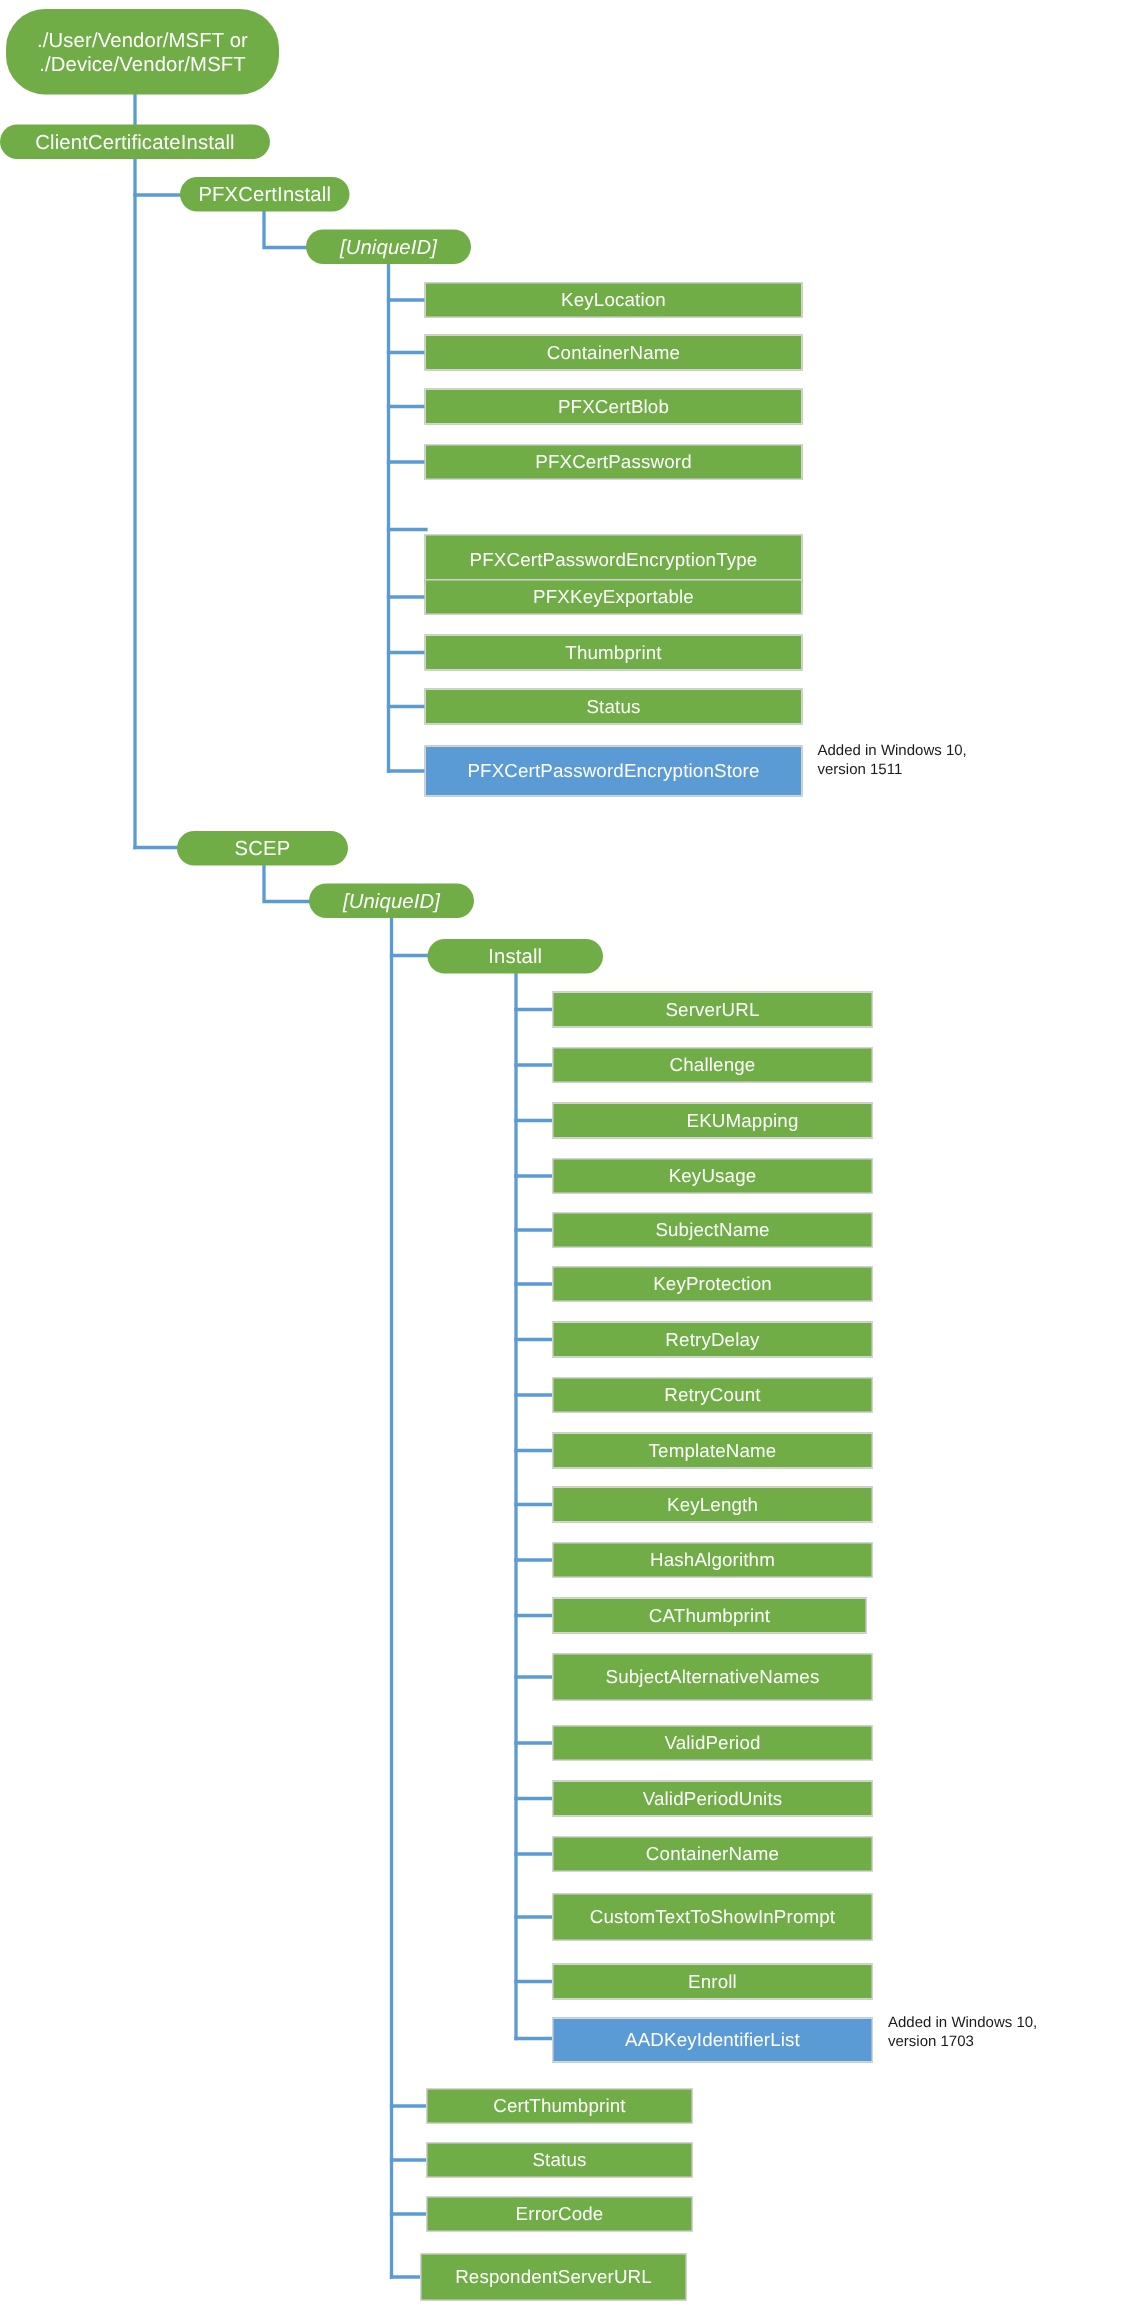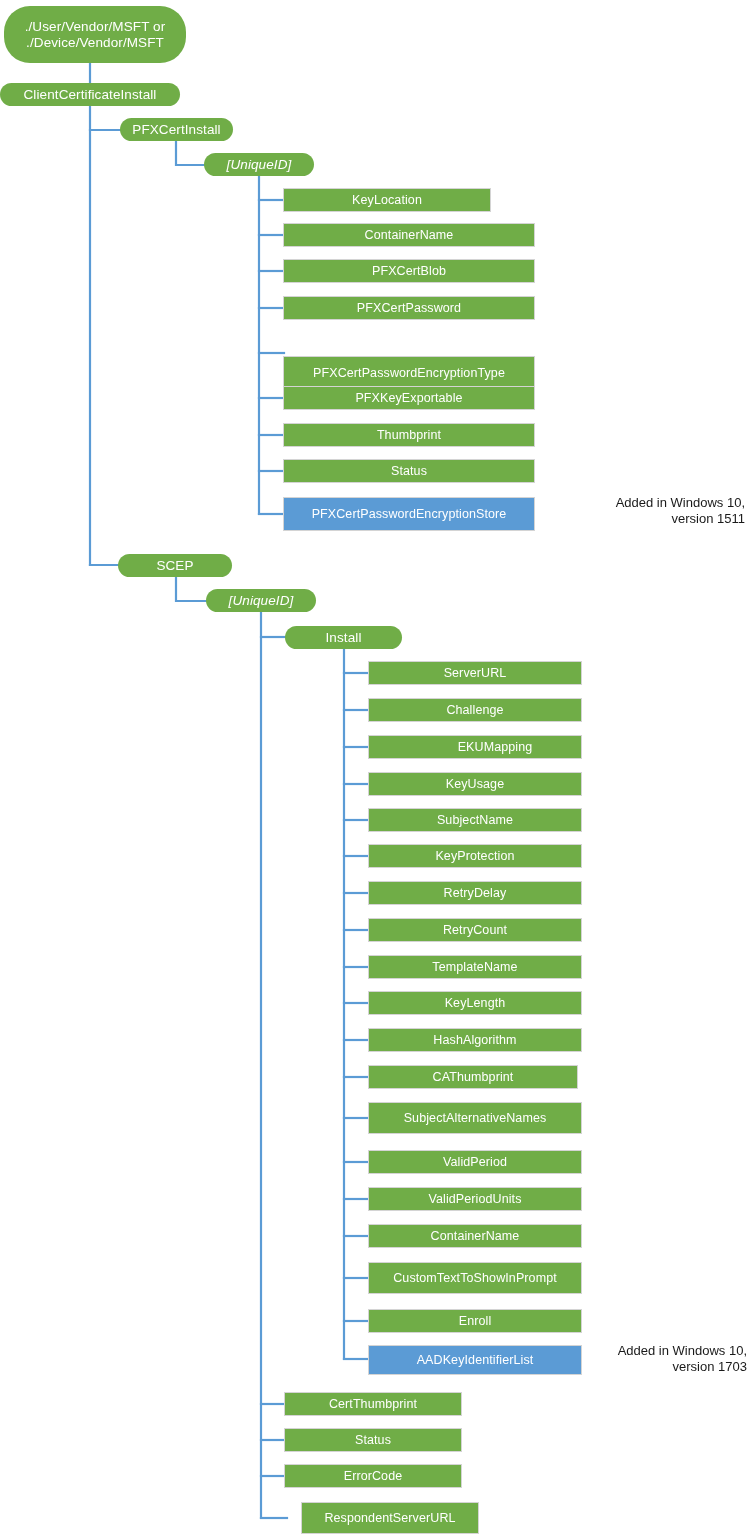--- a/index.html
+++ b/index.html
@@ -57,23 +57,23 @@
   }
   .node.leaf.added {
     background: #5b9bd5;
   }
   .node.italic {
     font-style: italic;
   }
   .annotation {
     position: absolute;
     color: #1a1a1a;
-    font-size: 13px;
+    font-size: 10px;
     line-height: 1.25;
-    text-align: right;
+    text-align: left;
     white-space: pre-line;
   }
 </style>
 </head>
 <body>
 
 <div id="diagram">
 
   <svg id="connectors" viewBox="0 0 751 1537" width="751" height="1537" aria-hidden="true">
     <g fill="none" stroke="#5b9bd5" stroke-width="2.2" stroke-linecap="square">
@@ -133,21 +133,21 @@
 
   <div class="node pill tall" style="left:4px; top:6px; width:182px; height:57px; font-size:13.5px;">./User/Vendor/MSFT or
 ./Device/Vendor/MSFT</div>
 
   <div class="node pill" style="left:0px; top:83px; width:180px; height:23px;">ClientCertificateInstall</div>
 
   <div class="node pill" style="left:120px; top:118px; width:113px; height:23px;">PFXCertInstall</div>
 
   <div class="node pill italic" style="left:204px; top:153px; width:110px; height:23px;">[UniqueID]</div>
 
-  <div class="node leaf" style="left:283px; top:188px; width:208px; height:24px;">KeyLocation</div>
+  <div class="node leaf" style="left:283px; top:188px; width:252px; height:24px;">KeyLocation</div>
   <div class="node leaf" style="left:283px; top:223px; width:252px; height:24px;">ContainerName</div>
   <div class="node leaf" style="left:283px; top:259px; width:252px; height:24px;">PFXCertBlob</div>
   <div class="node leaf" style="left:283px; top:296px; width:252px; height:24px;">PFXCertPassword</div>
   <div class="node leaf" style="left:283px; top:336px; width:252px; height:34px;margin-top:20px;">PFXCertPasswordEncryptionType</div>
   <div class="node leaf" style="left:283px; top:386px; width:252px; height:24px;">PFXKeyExportable</div>
   <div class="node leaf" style="left:283px; top:423px; width:252px; height:24px;">Thumbprint</div>
   <div class="node leaf" style="left:283px; top:459px; width:252px; height:24px;">Status</div>
   <div class="node leaf added" style="left:283px; top:497px; width:252px; height:34px;">PFXCertPasswordEncryptionStore</div>
 
   <div class="annotation" style="left:545px; top:495px; width:200px;">Added in Windows 10,
@@ -178,15 +178,15 @@
   <div class="node leaf" style="left:368px; top:1262px; width:214px; height:32px;">CustomTextToShowInPrompt</div>
   <div class="node leaf added" style="left:368px; top:1345px; width:214px; height:30px;">AADKeyIdentifierList</div>
   <div class="node leaf" style="left:368px; top:1309px; width:214px; height:24px;">Enroll</div>
 
   <div class="annotation" style="left:592px; top:1343px; width:155px;">Added in Windows 10,
 version 1703</div>
 
   <div class="node leaf" style="left:284px; top:1392px; width:178px; height:24px;">CertThumbprint</div>
   <div class="node leaf" style="left:284px; top:1428px; width:178px; height:24px;">Status</div>
   <div class="node leaf" style="left:284px; top:1464px; width:178px; height:24px;">ErrorCode</div>
-  <div class="node leaf" style="left:301px; top:1502px; width:178px; height:32px;">RespondentServerURL</div>
+  <div class="node leaf" style="left:280px; top:1502px; width:178px; height:32px;">RespondentServerURL</div>
 
 </div>
 
 </body></html>

